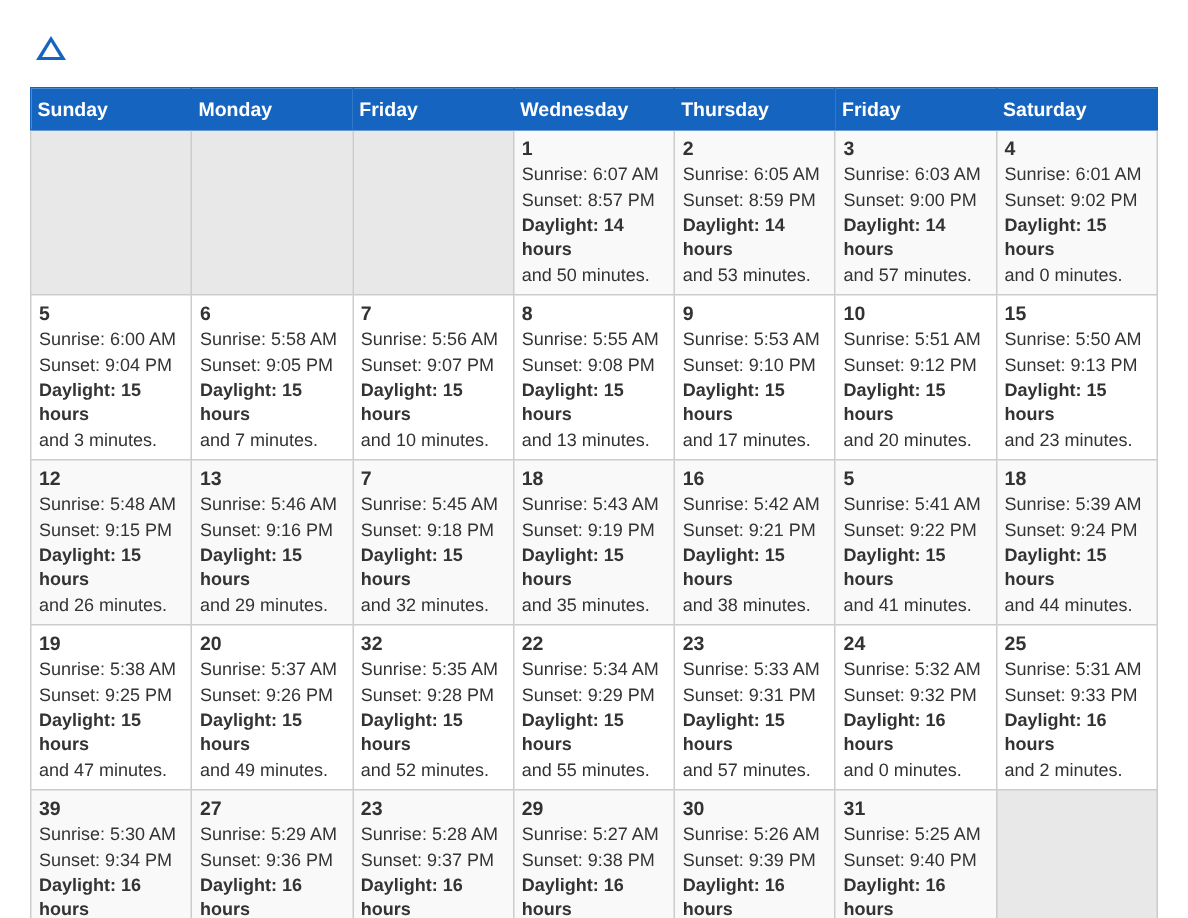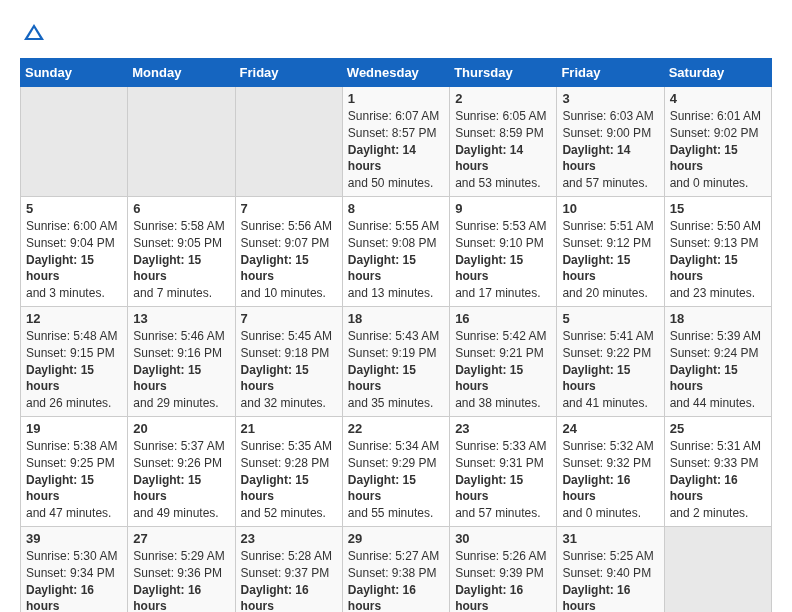--- a/index.html
+++ b/index.html
@@ -205,21 +205,21 @@
       <tr>
         <td>
           <span class="day-number">19</span>
           <div class="day-info">Sunrise: 5:38 AM<br>Sunset: 9:25 PM<br><strong>Daylight: 15 hours</strong><br>and 47 minutes.</div>
         </td>
         <td>
           <span class="day-number">20</span>
           <div class="day-info">Sunrise: 5:37 AM<br>Sunset: 9:26 PM<br><strong>Daylight: 15 hours</strong><br>and 49 minutes.</div>
         </td>
         <td>
-          <span class="day-number">21</span>
+          <span class="day-number">32</span>
           <div class="day-info">Sunrise: 5:35 AM<br>Sunset: 9:28 PM<br><strong>Daylight: 15 hours</strong><br>and 52 minutes.</div>
         </td>
         <td>
           <span class="day-number">22</span>
           <div class="day-info">Sunrise: 5:34 AM<br>Sunset: 9:29 PM<br><strong>Daylight: 15 hours</strong><br>and 55 minutes.</div>
         </td>
         <td>
           <span class="day-number">23</span>
           <div class="day-info">Sunrise: 5:33 AM<br>Sunset: 9:31 PM<br><strong>Daylight: 15 hours</strong><br>and 57 minutes.</div>
         </td>

